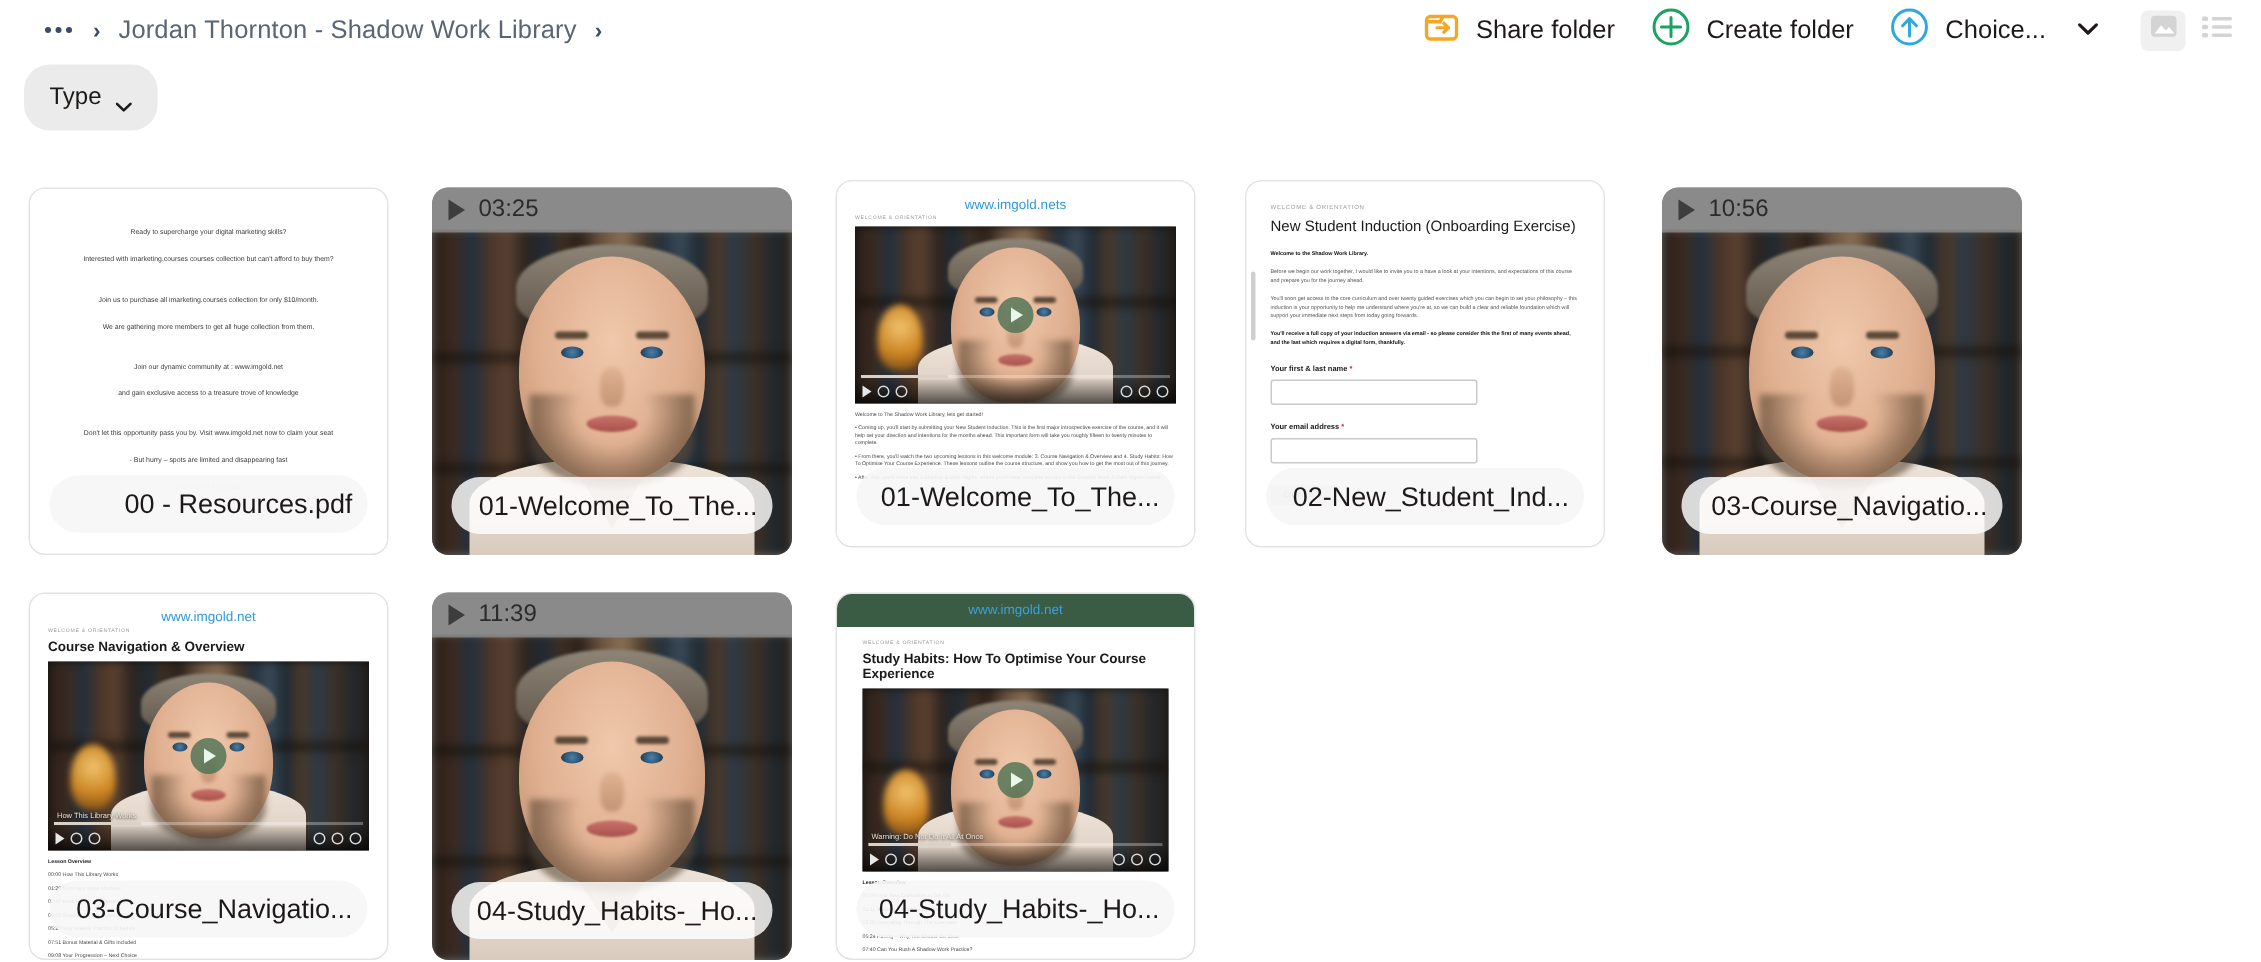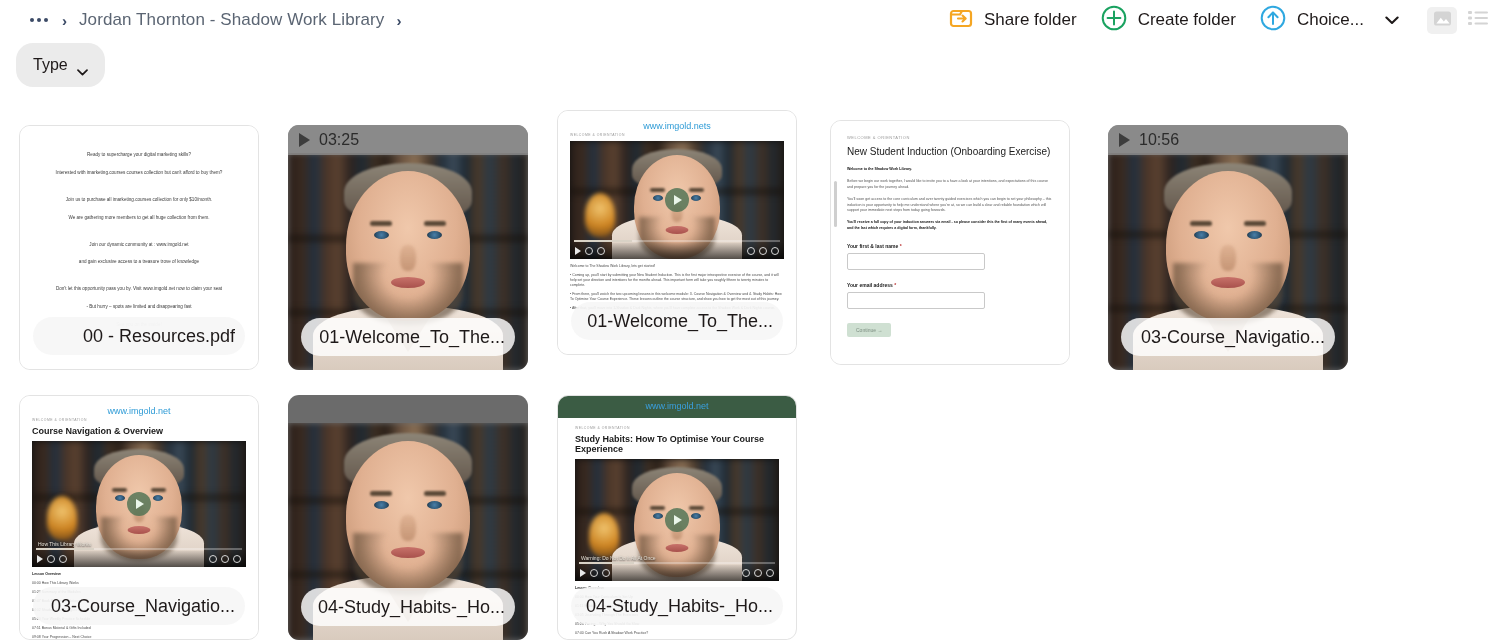--- a/index.html
+++ b/index.html
@@ -391,21 +391,21 @@
       </div>
       <div class="vid-topbar">
         <span class="play-tri"></span>
         <span class="dur">03:25</span>
       </div>
       <div class="name-pill">
         <span>01-Welcome_To_The...</span>
       </div>
     </div>
 
-    <div class="tile doc" style="left:557px; top:11px;text-decoration:underline;">
+    <div class="tile doc" style="left:557px; top:21px;text-decoration:underline;">
       <div class="doc-inner">
         <div class="wm">www.imgold.nets</div>
         <div class="kicker">WELCOME &amp; ORIENTATION</div>
         <div class="embed">
           <div class="face-scene">
             <div class="bookshelf"></div>
             <div class="shelf-line" style="top:40%"></div>
             <div class="lamp"></div>
             <div class="shirt"></div>
               <div class="collar"></div>
@@ -460,20 +460,23 @@
           <span>Your first &amp; last name</span>
           <em>*</em>
         </div>
         <div class="finput"></div>
         <div class="flabel">
           <span>Your email address</span>
           <em>*</em>
         </div>
         <div class="finput"></div>
         <div class="fbtn">Continue  →</div>
+      </div>
+      <div class="name-pill">
+        <span>02-New_Student_Ind...</span>
       </div>
     </div>
 
     <div class="tile vid" style="left:1108px; top:26px;">
       <div class="vid-photo">
         <div class="face-scene">
           <div class="bookshelf"></div>
           <div class="shelf-line" style="top:36%"></div>
           <div class="shelf-line" style="top:70%"></div>
           <div class="shirt"></div>
@@ -566,20 +569,24 @@
             <div class="head"></div>
           <div class="brow l"></div>
             <div class="brow r"></div>
           <div class="eye l"></div>
             <div class="eye r"></div>
           <div class="nose"></div>
             <div class="beard"></div>
             <div class="mouth"></div>
         </div>
       </div>
+      <div class="vid-topbar">
+        <span class="play-tri"></span>
+        <span class="dur">11:39</span>
+      </div>
       <div class="name-pill">
         <span>04-Study_Habits-_Ho...</span>
       </div>
     </div>
 
     <div class="tile doc" style="left:557px; top:296px;">
       <div class="green-band">
         <div class="wm">www.imgold.net</div>
       </div>
       <div class="inner-card">

